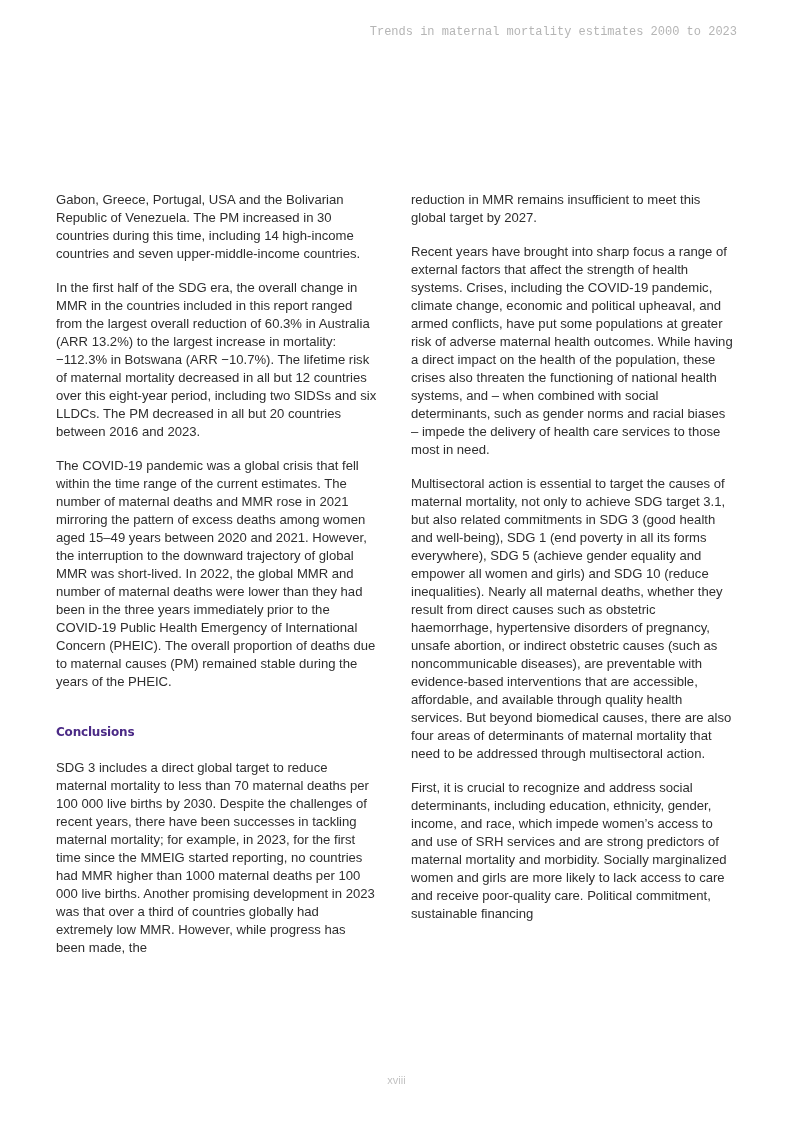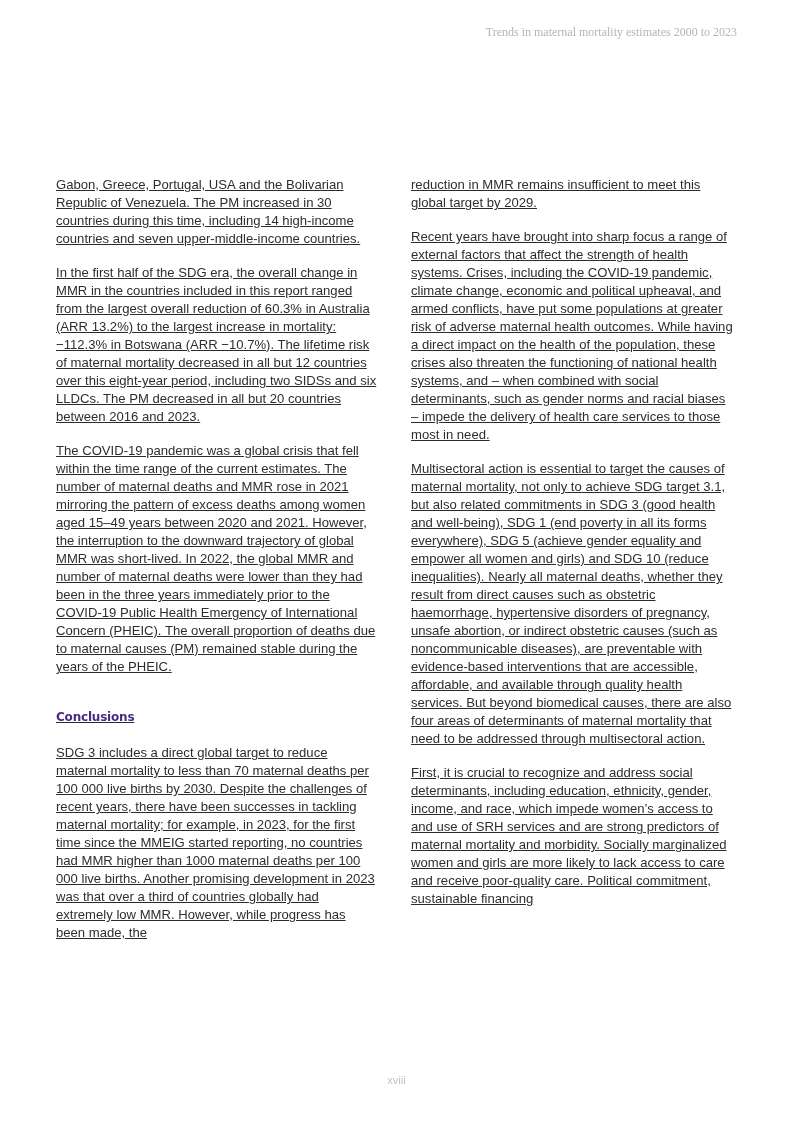--- a/index.html
+++ b/index.html
@@ -1,20 +1,20 @@
 <!DOCTYPE html>
 <html><head>
 <meta charset="utf-8">
 <style>
   html, body { margin: 0; padding: 0; background: #ffffff; }
   body { width: 793px; height: 1121px; position: relative; overflow: hidden;
          font-family: "Liberation Sans", sans-serif; color: #2b2b2b; }
   .running-header { position: absolute; top: 25px; right: 56px; font-size: 12px; color: #b5b5b5;
-                    font-family: Liberation Serif, serif; letter-spacing: 0; }
-  .col { position: absolute; top: 176px; width: 322px; text-decoration: underline; }
+                    font-family: Liberation Mono, monospace; letter-spacing: 0; }
+  .col { position: absolute; top: 191px; width: 322px; }
   .col-left { left: 56px; }
   .col-right { left: 411px; }
   p { margin: 0 0 16px 0; font-size: 13.1px; line-height: 18px; color: #2e2e2e; }
   .col-right p { font-size: 13.1px; }
   h2 { font-family: "DejaVu Sans", sans-serif; font-weight: bold; color: #4b2a86;
        font-size: 12px; margin: 30px 0 16px 0; line-height: 22px; letter-spacing: -0.2px; }
   .page-number { position: absolute; top: 1074px; left: 0; width: 793px; text-align: center;
                  font-size: 11px; color: #c3c3c3; }
 </style>
 </head>
@@ -24,19 +24,19 @@
 
 <div class="col col-left">
   <p>Gabon, Greece, Portugal, USA and the Bolivarian Republic of Venezuela. The PM increased in 30 countries during this time, including 14 high-income countries and seven upper-middle-income countries.</p>
   <p>In the first half of the SDG era, the overall change in MMR in the countries included in this report ranged from the largest overall reduction of 60.3% in Australia (ARR 13.2%) to the largest increase in mortality: −112.3% in Botswana (ARR −10.7%). The lifetime risk of maternal mortality decreased in all but 12 countries over this eight-year period, including two SIDSs and six LLDCs. The PM decreased in all but 20 countries between 2016 and 2023.</p>
   <p>The COVID-19 pandemic was a global crisis that fell within the time range of the current estimates. The number of maternal deaths and MMR rose in 2021 mirroring the pattern of excess deaths among women aged 15–49 years between 2020 and 2021. However, the interruption to the downward trajectory of global MMR was short-lived. In 2022, the global MMR and number of maternal deaths were lower than they had been in the three years immediately prior to the COVID-19 Public Health Emergency of International Concern (PHEIC). The overall proportion of deaths due to maternal causes (PM) remained stable during the years of the PHEIC.</p>
   <h2>Conclusions</h2>
   <p>SDG 3 includes a direct global target to reduce maternal mortality to less than 70 maternal deaths per 100 000 live births by 2030. Despite the challenges of recent years, there have been successes in tackling maternal mortality; for example, in 2023, for the first time since the MMEIG started reporting, no countries had MMR higher than 1000 maternal deaths per 100 000 live births. Another promising development in 2023 was that over a third of countries globally had extremely low MMR. However, while progress has been made, the</p>
 </div>
 
 <div class="col col-right">
-  <p>reduction in MMR remains insufficient to meet this global target by 2029.</p>
+  <p>reduction in MMR remains insufficient to meet this global target by 2027.</p>
   <p>Recent years have brought into sharp focus a range of external factors that affect the strength of health systems. Crises, including the COVID-19 pandemic, climate change, economic and political upheaval, and armed conflicts, have put some populations at greater risk of adverse maternal health outcomes. While having a direct impact on the health of the population, these crises also threaten the functioning of national health systems, and – when combined with social determinants, such as gender norms and racial biases – impede the delivery of health care services to those most in need.</p>
   <p>Multisectoral action is essential to target the causes of maternal mortality, not only to achieve SDG target 3.1, but also related commitments in SDG 3 (good health and well-being), SDG 1 (end poverty in all its forms everywhere), SDG 5 (achieve gender equality and empower all women and girls) and SDG 10 (reduce inequalities). Nearly all maternal deaths, whether they result from direct causes such as obstetric haemorrhage, hypertensive disorders of pregnancy, unsafe abortion, or indirect obstetric causes (such as noncommunicable diseases), are preventable with evidence-based interventions that are accessible, affordable, and available through quality health services. But beyond biomedical causes, there are also four areas of determinants of maternal mortality that need to be addressed through multisectoral action.</p>
   <p>First, it is crucial to recognize and address social determinants, including education, ethnicity, gender, income, and race, which impede women’s access to and use of SRH services and are strong predictors of maternal mortality and morbidity. Socially marginalized women and girls are more likely to lack access to care and receive poor-quality care. Political commitment, sustainable financing</p>
 </div>
 
 <div class="page-number">xviii</div>
 
 </body></html>

